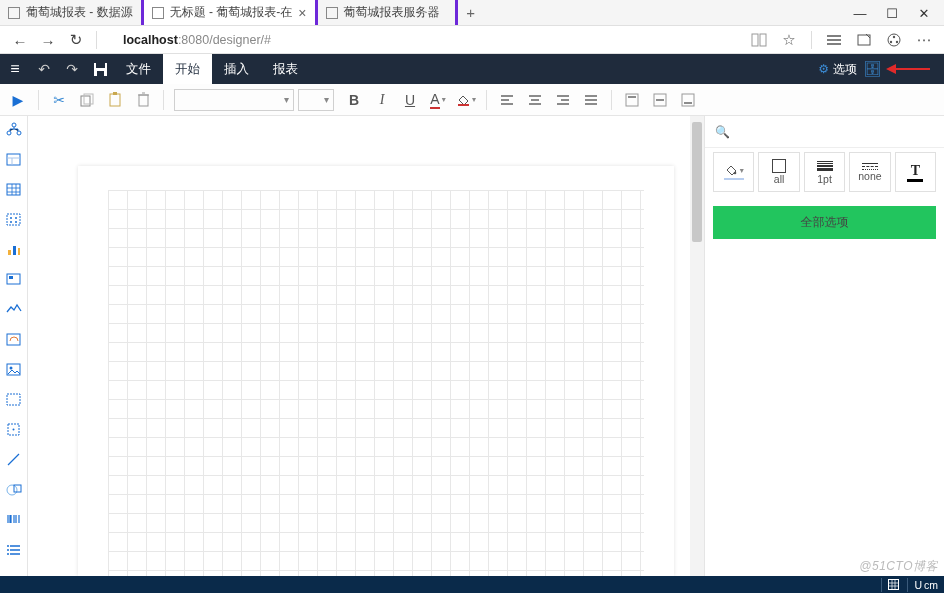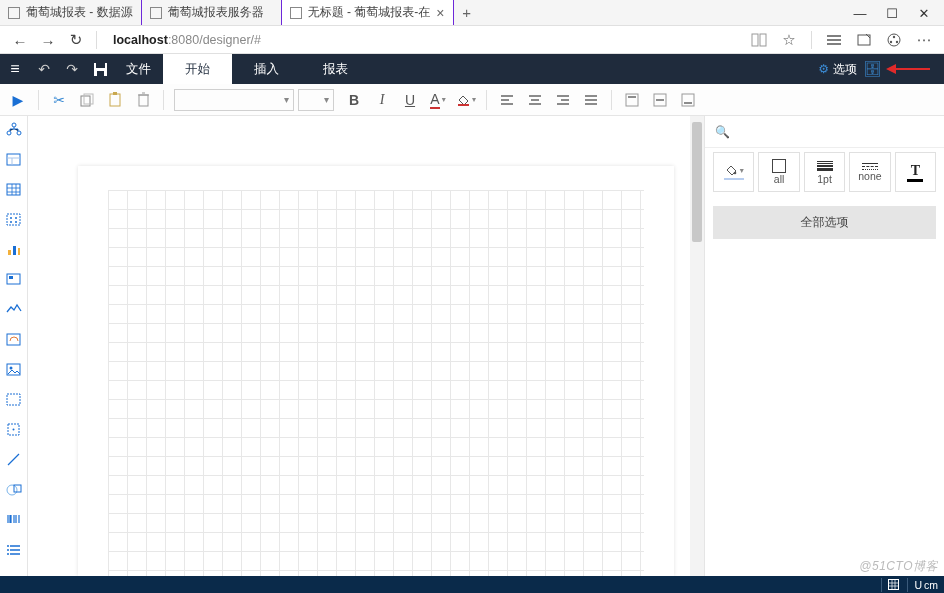--- a/index.html
+++ b/index.html
@@ -1,39 +1,39 @@
 <!DOCTYPE html>
 <html><head>
 <meta charset="utf-8">
 <style>
   * { box-sizing: border-box; font-family: "Segoe UI", "Microsoft YaHei", Arial, sans-serif; }
   body { margin:0; padding:0; width:944px; height:593px; background:#fff; overflow:hidden; font-size:12px; color:#333;}
   
   .browser-tabs { height:26px; background:#f5f5f5; display:flex; align-items:center; border-bottom:1px solid #e0e0e0; position:relative;}
-  .tab { display:flex; align-items:center; height:25px; padding:0 8px; border-right:1px solid #6d28d9; min-width:140px; font-size:12px; color:#444; gap:6px; background:#f5f5f5;}
+  .tab { display:flex; align-items:center; height:25px; padding:0 8px; border-right:3px solid #6d28d9; min-width:140px; font-size:12px; color:#444; gap:6px; background:#f5f5f5;}
   .tab.active { background:#fff;}
   .tab .pageicon { width:12px; height:12px; border:1px solid #888; display:inline-block;}
   .tab .close { margin-left:auto; font-size:14px; color:#666;}
   .newtab { width:26px; display:flex; align-items:center; justify-content:center; font-size:15px; color:#666;}
   .wincontrols { position:absolute; right:4px; top:0; height:26px; display:flex; align-items:center; gap:0;}
   .wincontrols span{ width:32px; text-align:center; font-size:13px; color:#333; display:inline-flex; align-items:center; justify-content:center; height:26px;}
   .addr-bar { height:28px; background:#fff; display:flex; align-items:center; border-bottom:1px solid #e0e0e0; padding:0 8px; gap:4px;}
   .nav-btn { width:24px; height:24px; display:flex; align-items:center; justify-content:center; color:#444; font-size:15px;}
   .divider { width:1px; height:18px; background:#ddd; margin:0 4px;}
-  .url-box { flex:0 0 auto; margin-left:8px; font-size:12.5px; color:#555;}
+  .url-box { flex:0 0 auto; margin-left:18px; font-size:12.5px; color:#555;}
   .url-box .host{ color:#222; font-weight:600;}
   .url-box .path{ color:#888;}
   .addr-right { margin-left:auto; display:flex; align-items:center; gap:6px;}
   .addr-right .ico { width:24px; height:24px; display:flex; align-items:center; justify-content:center; color:#555; font-size:15px;}
   
   .app-top { height:30px; background:#1f2b3c; display:flex; align-items:stretch; color:#fff;}
   .ham { width:30px; display:flex; align-items:center; justify-content:center; color:#fff; font-size:16px;}
   .topbtn { width:28px; display:flex; align-items:center; justify-content:center; color:#ccc; font-size:14px;}
   .filetab { padding:0 12px; display:flex; align-items:center; font-size:12.5px; background:#1f2b3c; color:#fff;}
-  .ribtab { padding:0 22px; display:flex; align-items:center; font-size:12.5px; color:#1f2b3c; background:#fff;}
+  .ribtab { padding:0 12px; display:flex; align-items:center; font-size:12.5px; color:#1f2b3c; background:#fff;}
   .ribtab.inactive { background:#1f2b3c; color:#fff;}
   .top-right { margin-left:auto; display:flex; align-items:center; gap:6px; padding-right:6px;}
   .top-right .opt { display:flex; align-items:center; gap:4px; color:#fff; font-size:12px;}
   .gear{ color:#3b8bd4;}
   .dbicon{ color:#3b8bd4; font-size:15px;}
   .arrow { width:50px; height:8px; position:relative;}
   .arrow::before{content:""; position:absolute; left:0; top:3px; width:42px; height:2px; background:#e02a2a;}
   .arrow::after{content:""; position:absolute; left:-2px; top:-1px; width:0; height:0; border-right:10px solid #e02a2a; border-top:5px solid transparent; border-bottom:5px solid transparent;}
   
   .ribbon { height:32px; background:#fdfdfd; border-bottom:1px solid #e5e5e5; display:flex; align-items:center; padding:0 4px;}
@@ -61,43 +61,43 @@
   .prop-cell{ flex:1; border:1px solid #e0e0e0; height:40px; display:flex; flex-direction:column; align-items:center; justify-content:center; font-size:10.5px; color:#555; background:#fff;}
   .prop-cell.first{ flex:1; border:1px solid #e0e0e0;}
   .line-all{ width:14px;height:14px; border:1px solid #444;}
   .line-w::before{content:""; display:block; width:16px; border-top:1px solid #333; margin-bottom:1px;}
   .line-w{display:flex;flex-direction:column;align-items:center;justify-content:center;height:14px;}
   .line-w span{width:16px;border-top:2px solid #333; margin-top:1px;}
   .line-style{width:16px;display:flex;flex-direction:column;gap:2px;}
   .line-style i{display:block;border-top:1px solid #333;}
   .text-style{font-weight:700; font-family:serif; font-size:14px; color:#222;}
   .text-style-u{ width:16px;border-bottom:3px solid #000;}
-  .allopt-btn{ margin:10px 8px; background:#e5e5e5; text-align:center; padding:8px 0; font-size:12px; color:#444;}
+  .allopt-btn{ margin:10px 8px; background:#22c55e; text-align:center; padding:8px 0; font-size:12px; color:#444;}
   
   .status{ height:17px; background:#0a2a4a; display:flex; align-items:center; justify-content:flex-end; gap:8px; padding:0 6px; color:#fff; font-size:10.5px;}
   .status .cell{ display:flex; align-items:center; gap:2px; border-left:1px solid #3a5a7a; padding-left:6px; height:14px;}
   .watermark{ position:absolute; right:6px; bottom:18px; color:#bbb; font-size:12px; font-style:italic; letter-spacing:0.5px;}
   svg{display:block;}
 </style>
 </head>
 <body>
 
 <div class="browser-tabs">
   <div class="tab">
     <span class="pageicon"></span>
     <span>葡萄城报表 - 数据源</span>
   </div>
-  <div class="tab">
-    <span class="pageicon"></span>
-    <span>葡萄城报表服务器</span>
-  </div>
   <div class="tab active">
     <span class="pageicon"></span>
     <span>无标题 - 葡萄城报表-在</span>
     <span class="close">×</span>
+  </div>
+  <div class="tab">
+    <span class="pageicon"></span>
+    <span>葡萄城报表服务器</span>
   </div>
   <div class="newtab">+</div>
   <div class="wincontrols">
     <span>—</span>
     <span>☐</span>
     <span>✕</span>
   </div>
 </div>
 
 <div class="addr-bar">

